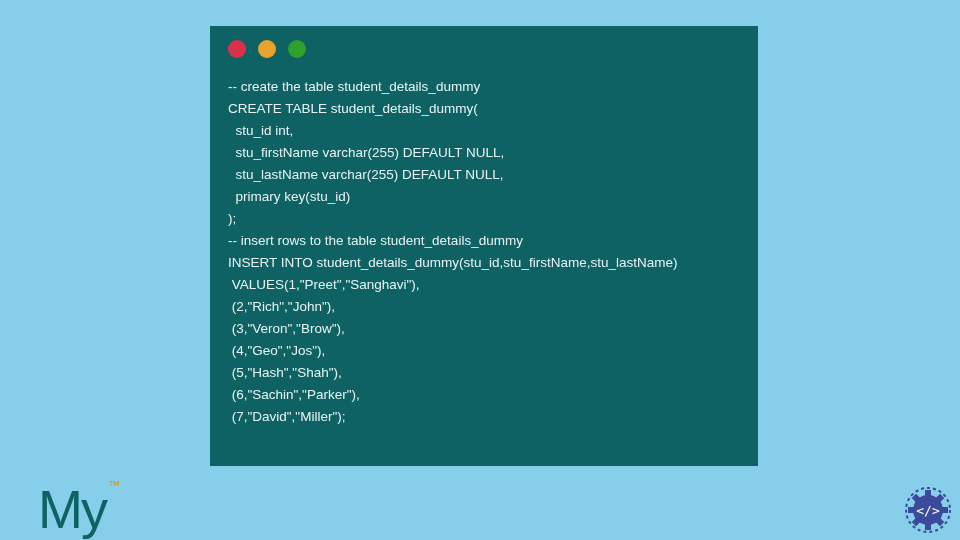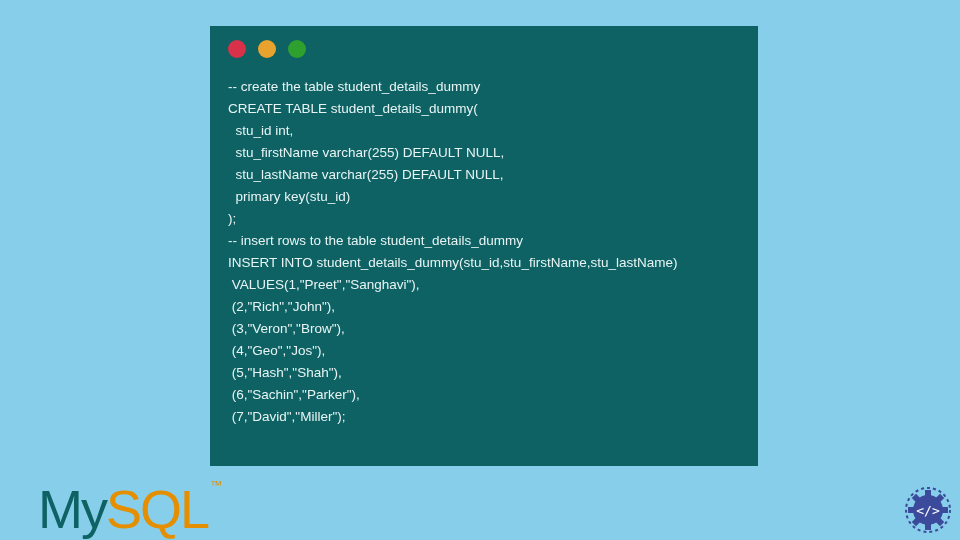--- a/index.html
+++ b/index.html
@@ -117,21 +117,20 @@
  (2,"Rich","John"),
  (3,"Veron","Brow"),
  (4,"Geo","Jos"),
  (5,"Hash","Shah"),
  (6,"Sachin","Parker"),
  (7,"David","Miller");</div>
 </div>
 
 <div class="mysql-logo">
   <span class="mysql-my">My</span>
-  <span class="mysql-sql">SQL</span>
   <span class="mysql-tm">™</span>
 </div>
 
 <div class="delftstack-badge">
   <div class="delftstack-icon">
     <svg viewBox="0 0 48 48">
       <g fill="#3b4a9a">
         <circle cx="24" cy="24" r="22" fill="none" stroke="#3b4a9a" stroke-width="2" stroke-dasharray="3,3"></circle>
         <circle cx="24" cy="24" r="15" fill="#3b4a9a"></circle>
         <g transform="translate(24,24)">

